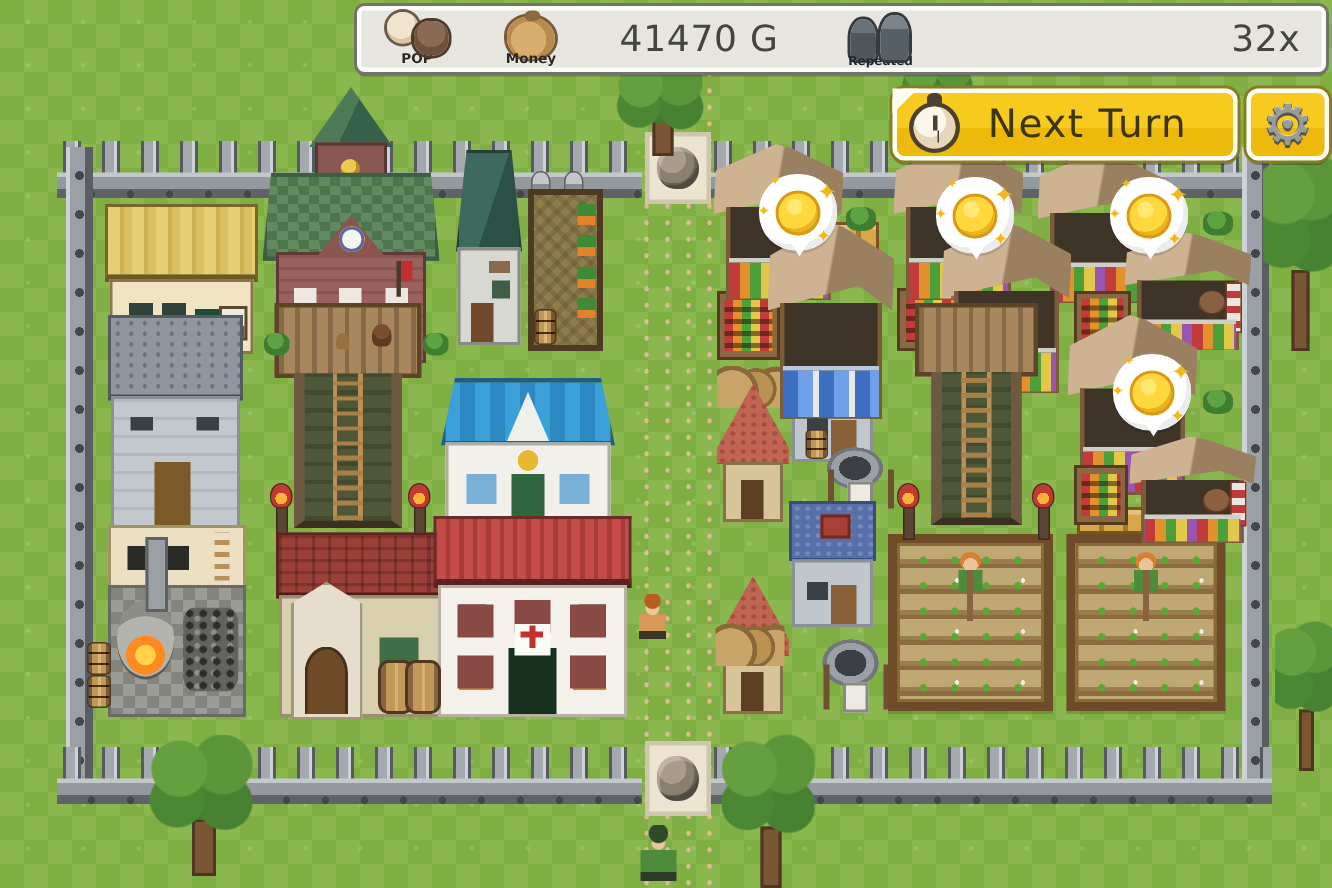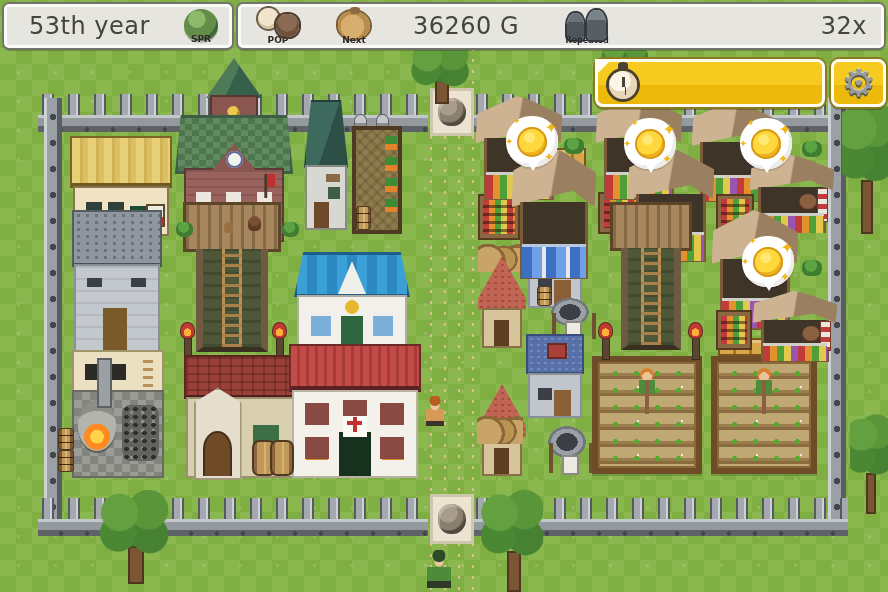--- a/index.html
+++ b/index.html
@@ -459,42 +459,37 @@
         <div class="spark s1"></div>
         <div class="spark s2"></div>
         <div class="spark s3"></div>
         <div class="spark s4"></div>
       </div>
       <div class="ent t-villager v-tan" style="left: 426px; top: 396px; width: 18px; height: 32px;"></div>
       <div class="ent t-villager v-green" style="left: 427px; top: 550px; width: 24px; height: 40px;"></div>
     </div>
 
   <div id="hud">
-    <div class="panel" id="year-panel">
-      <span class="ptext">53th year</span>
-      <span class="icon season">
-          <i class="ilabel">SPR</i>
-        </span>
-    </div>
 
     <div class="panel" id="stats-panel">
       <span class="icon pop">
           <i class="ilabel">POP</i>
         </span>
       <span class="icon money">
-          <i class="ilabel">Next</i>
+          <i class="ilabel">Money</i>
         </span>
-      <span class="ptext v-money">36260 G</span>
+      <span class="ptext v-money">41470 G</span>
       <span class="icon repeat">
           <i class="ilabel">Repeated</i>
         </span>
       <span class="ptext v-rep">32x</span>
     </div>
 
     <button id="next-turn" class="btn-gold">
       <span class="clock"></span>
+      <span>Next Turn</span>
     </button>
 
     <button id="settings" class="btn-gold">
       <span class="gear">⚙</span>
     </button>
   </div>
 </div>
 
 </body></html>

